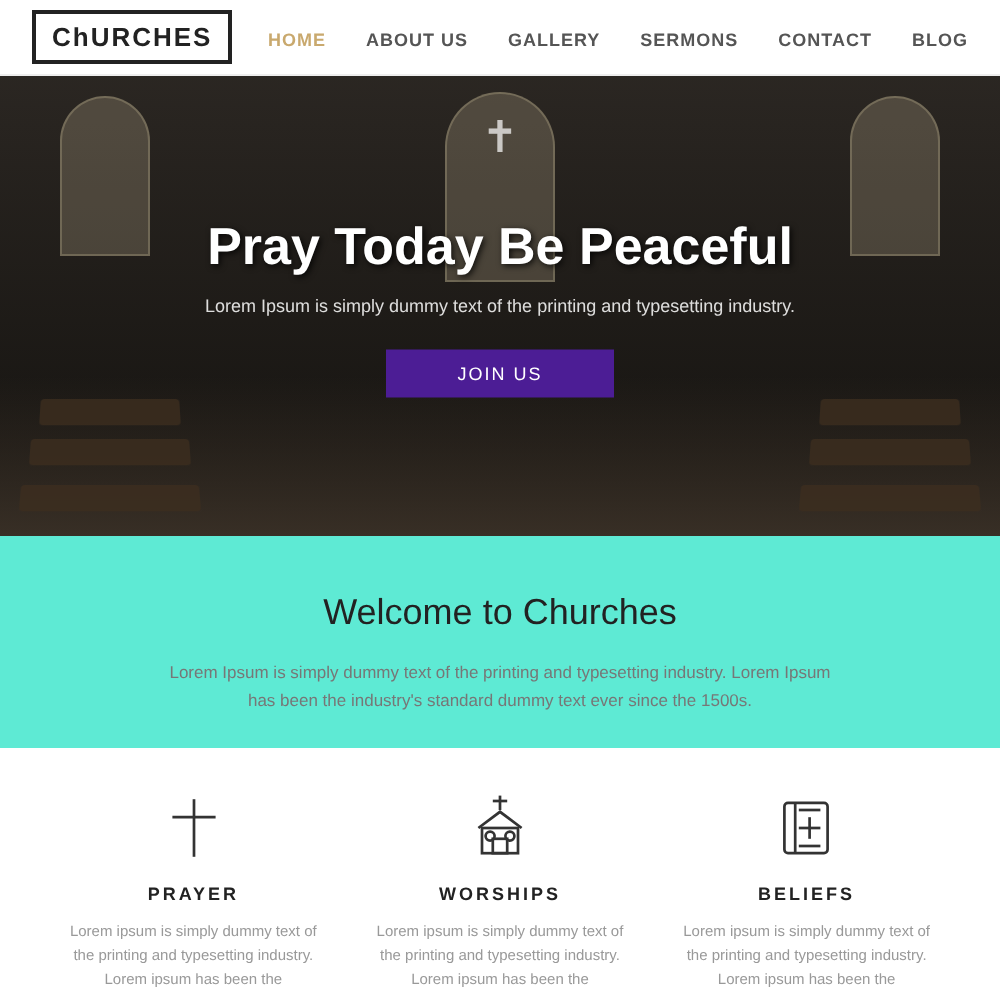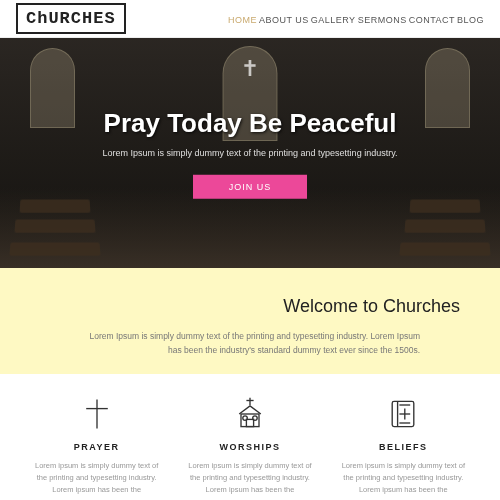--- a/index.html
+++ b/index.html
@@ -11,30 +11,30 @@
       align-items: center;
       justify-content: space-between;
       padding: 8px 16px;
       background: #fff;
       border-bottom: 1px solid #eee;
       height: 38px;
     }
     .logo {
       border: 2px solid #222;
       padding: 4px 8px;
-      font-size: 17px;
+      font-size: 13px;
       font-weight: bold;
       letter-spacing: 1px;
       color: #222;
-      font-family: Liberation Mono, monospace;
     }
     .nav {
       display: flex;
-      gap: 2px;
+      gap: 20px;
       list-style: none;
+      font-weight: bold;
     }
     .nav li a {
       text-decoration: none;
       font-size: 9px;
       color: #555;
       letter-spacing: 0.5px;
       text-transform: uppercase;
     }
     .nav li.active a {
       color: #c9a96e;
@@ -126,35 +126,35 @@
       margin-bottom: 8px;
       text-shadow: 1px 1px 3px rgba(0,0,0,0.8);
     }
     .hero-subtitle {
       color: rgba(255,255,255,0.85);
       font-size: 9px;
       margin-bottom: 14px;
       line-height: 1.5;
     }
     .hero-btn {
-      background: #ec4899;
+      background: #4c1d95;
       color: #fff;
       border: none;
       padding: 7px 36px;
       font-size: 9px;
       letter-spacing: 1px;
       text-transform: uppercase;
       cursor: pointer;
     }
 
     
     .welcome {
-      text-align: right;
+      text-align: center;
       padding: 28px 40px 16px;
-      background: #fef9c3;
+      background: #5eead4;
     }
     .welcome-title {
       font-size: 18px;
       color: #222;
       margin-bottom: 12px;
       font-weight: 400;
     }
     .welcome-text {
       font-size: 8.5px;
       color: #777;

